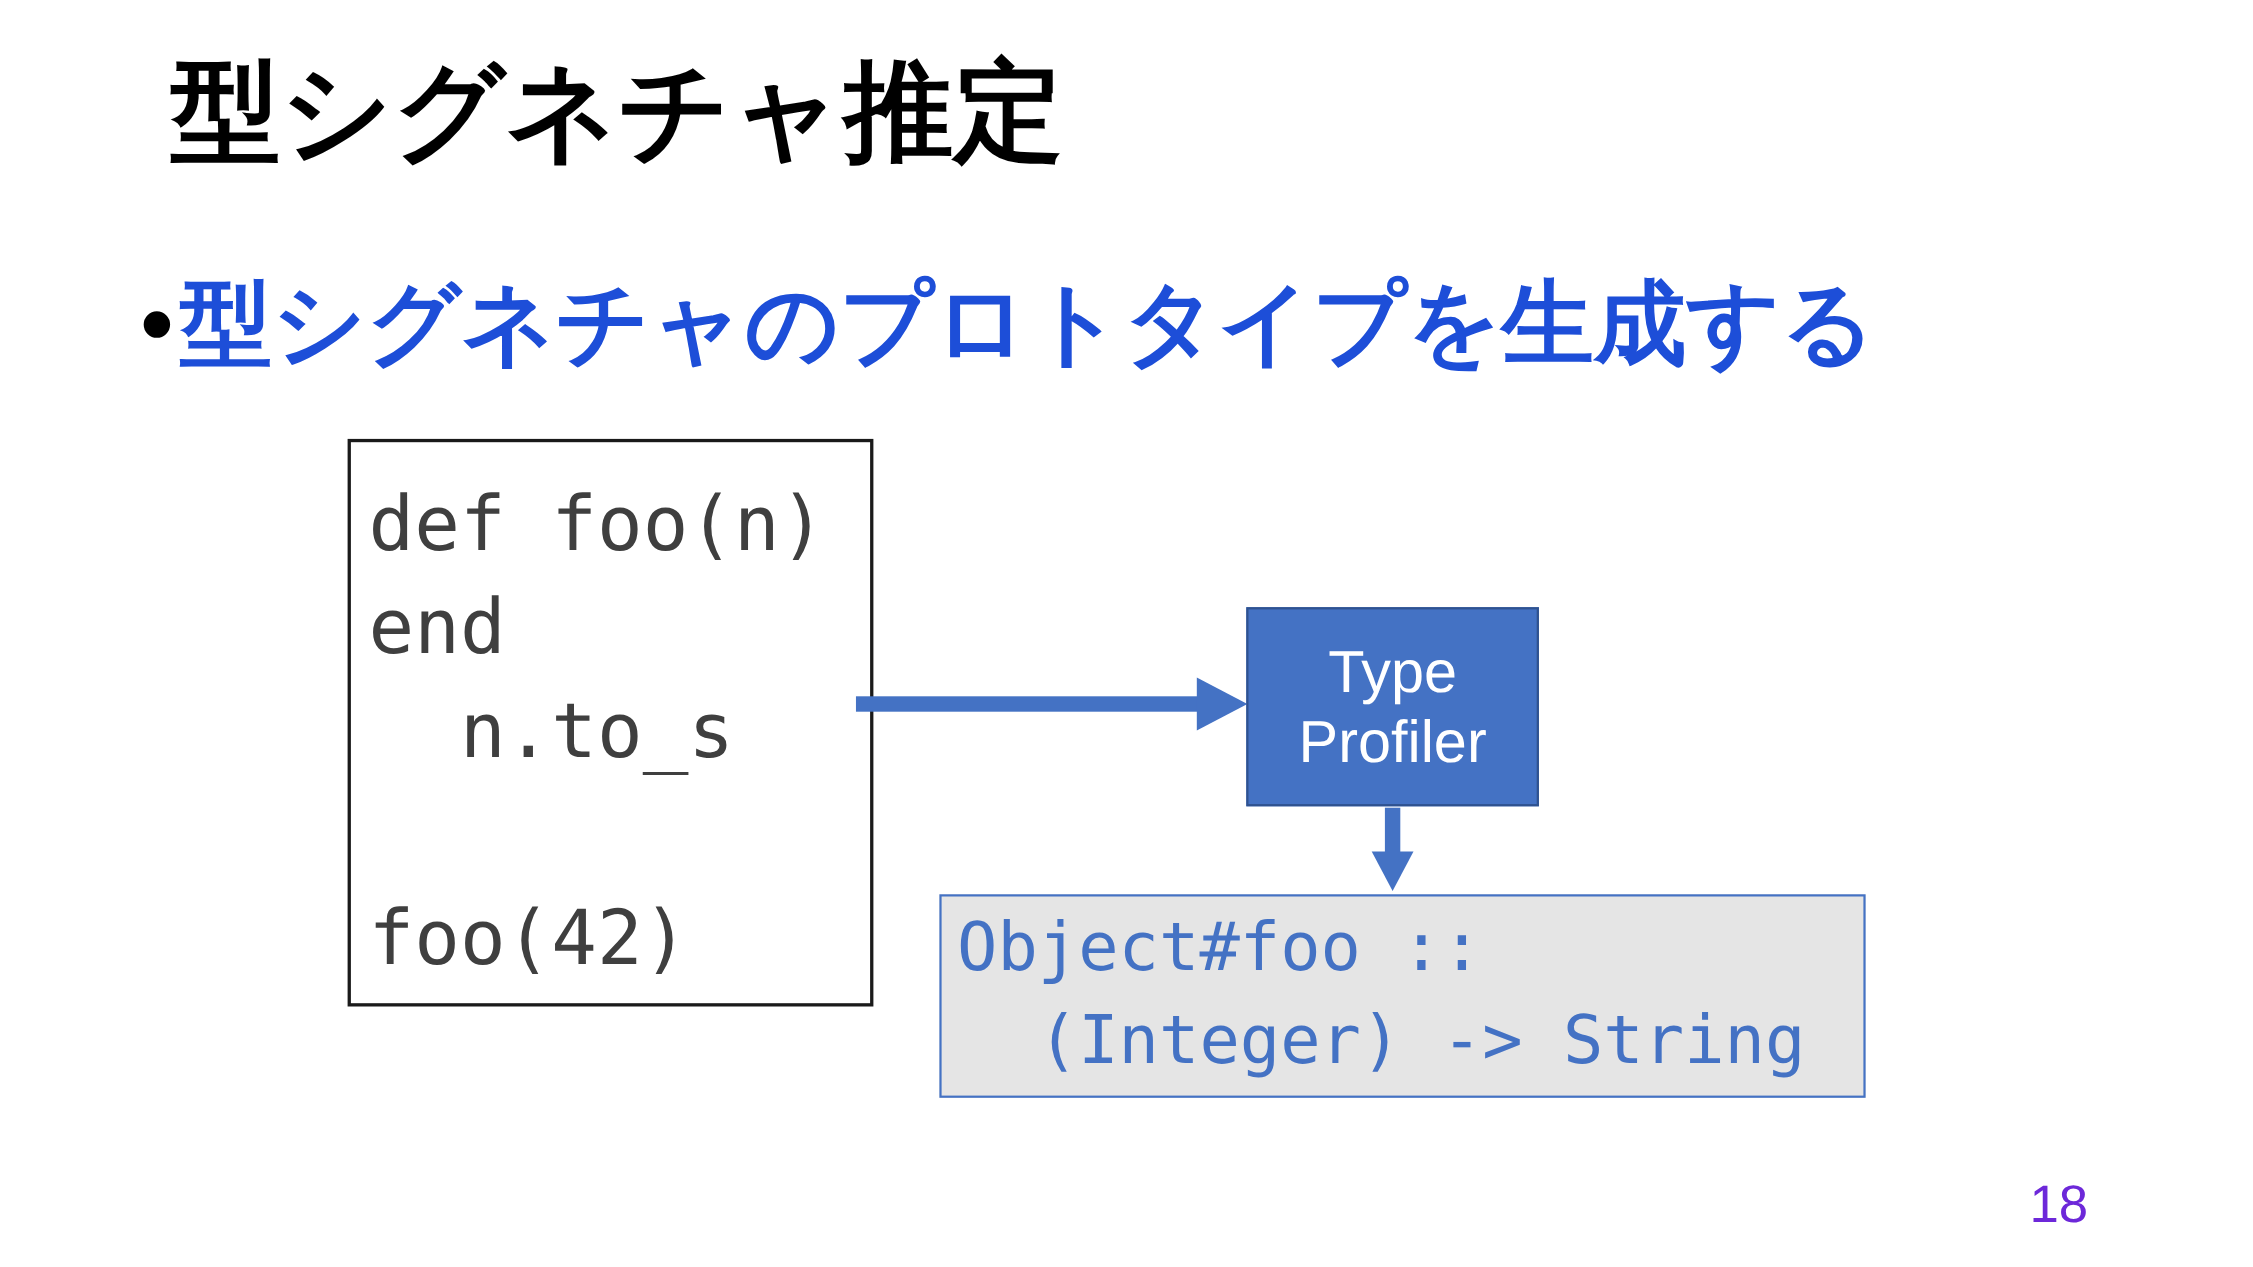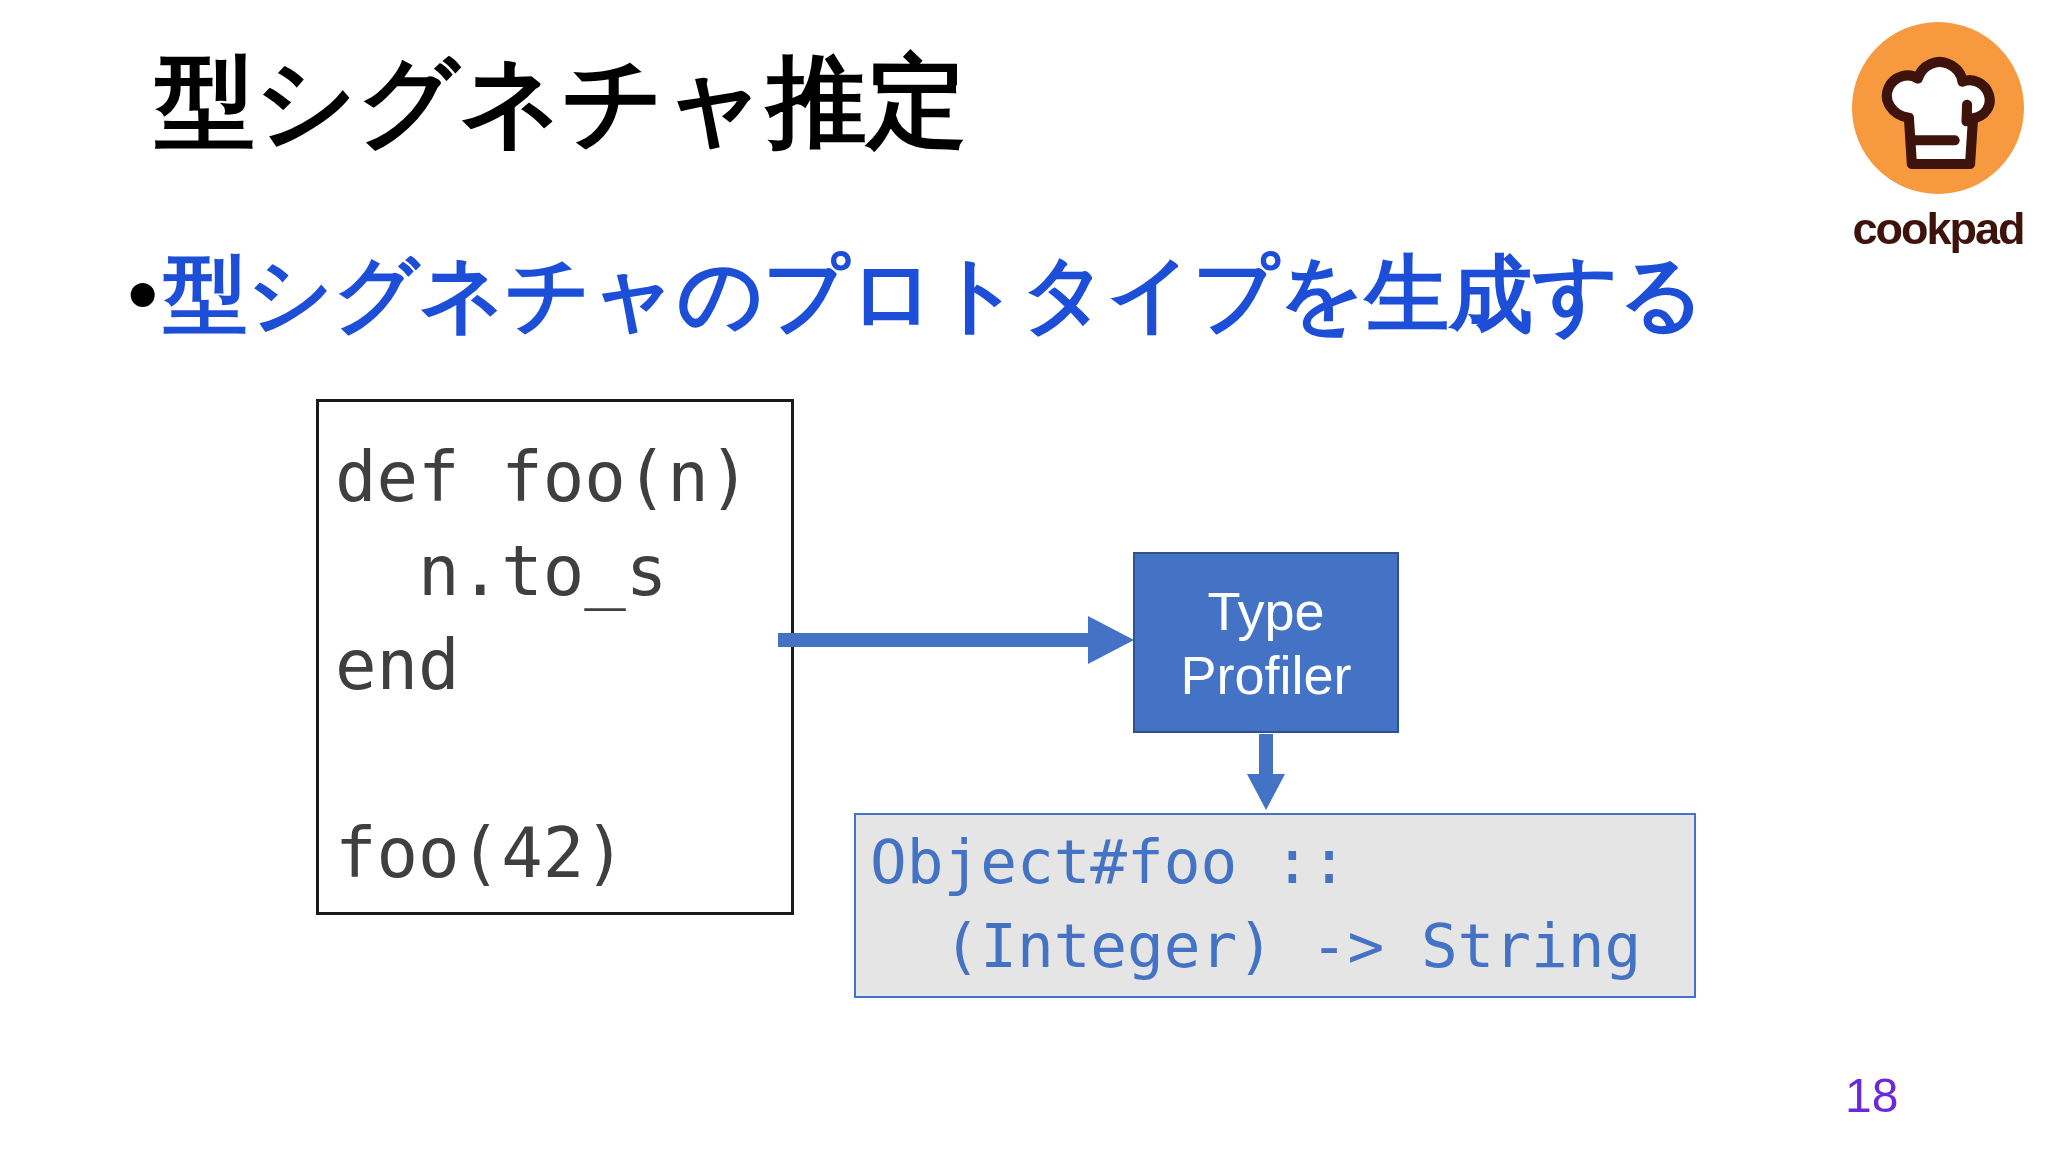--- a/index.html
+++ b/index.html
@@ -181,22 +181,22 @@
 
   <h1 class="title">型シグネチャ推定</h1>
 
   <div class="bullet-line">
     <span class="bullet-marker">•</span>
     <span class="bullet-text">型シグネチャのプロトタイプを生成する</span>
   </div>
 
   <div class="code-box">
     <div class="code-line">def foo(n)</div>
+    <div class="code-line">end</div>
     <div class="code-line">  n.to_s</div>
-    <div class="code-line">end</div>
     <div class="code-line"></div>
     <div class="code-line">foo(42)</div>
   </div>
 
   <svg class="arrow-right-svg" viewBox="0 0 357 56" xmlns="http://www.w3.org/2000/svg">
     <rect x="0" y="21" width="312" height="14" fill="#4472C4"></rect>
     <polygon points="310,4 310,52 356,28" fill="#4472C4"></polygon>
   </svg>
 
   <div class="profiler-box">
@@ -207,35 +207,16 @@
   <svg class="arrow-down-svg" viewBox="0 0 56 78" xmlns="http://www.w3.org/2000/svg">
     <rect x="21" y="0" width="14" height="42" fill="#4472C4"></rect>
     <polygon points="9,40 47,40 28,76" fill="#4472C4"></polygon>
   </svg>
 
   <div class="output-box">
     <div class="output-line">Object#foo ::</div>
     <div class="output-line">  (Integer) -&gt; String</div>
   </div>
 
-  <div class="logo">
-    <div class="logo-circle">
-      <svg class="logo-hat-svg" viewBox="0 0 104 96" xmlns="http://www.w3.org/2000/svg">
-        <path d="M 30 91
-                 L 27.5 52
-                 C 13 50 5.5 37 10.5 26.5
-                 C 15 17 27 13.5 35 19
-                 C 38.5 7.5 51 2 61 6.8
-                 C 67.5 9.8 71.8 15.2 72.6 21.6
-                 C 81.5 18 91.8 23 94.8 32.4
-                 C 97.8 42 91.5 51 81.5 52.4
-                 L 79 91
-                 Z" fill="#ffffff" stroke="#3E130B" stroke-width="8.5" stroke-linejoin="round" stroke-linecap="round"></path>
-        <path d="M 33 71 L 66 71" stroke="#3E130B" stroke-width="8.5" stroke-linecap="round" fill="none"></path>
-        <path d="M 76.5 41 L 76 55" stroke="#3E130B" stroke-width="8.5" stroke-linecap="round" fill="none"></path>
-      </svg>
-    </div>
-    <div class="logo-wordmark">cookpad</div>
-  </div>
 
   <div class="page-number">18</div>
 
 </div>
 
 </body></html>

